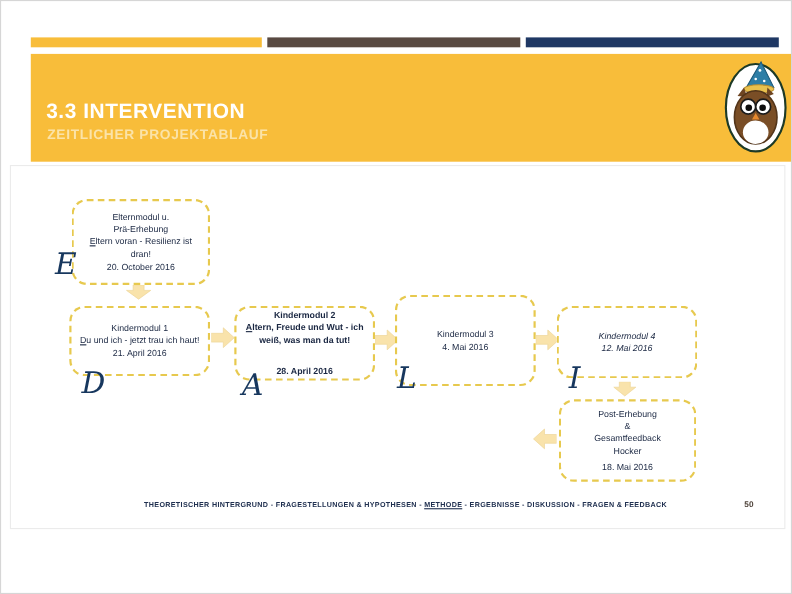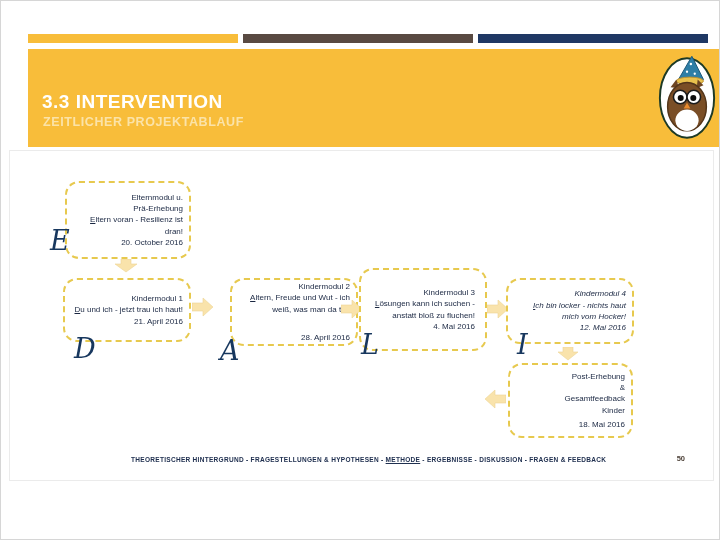--- a/index.html
+++ b/index.html
@@ -33,21 +33,21 @@
   #content-frame {
     position:absolute; left:8px; top:149px; width:703px; height:329px;
     border:1px solid #ebebeb;
   }
 
   .box {
     position:absolute; background:#ffffff;
     border:2px dashed #E7C94E; border-radius:14px;
     box-sizing:border-box;
     display:flex; flex-direction:column; justify-content:center; align-items:center;
-    text-align:right; font-size:8px; line-height:1.42; color:#1A2742;
+    text-align:center; font-size:8px; line-height:1.42; color:#1A2742;
     padding:3px 6px;
   }
   .box .line { width:100%; }
   .ul { text-decoration:underline; }
   .gap14 { height:14px; }
   .mt5 { margin-top:17px; }
   .mt3 { margin-top:3px; }
 
   .letter {
     position:absolute;
@@ -123,64 +123,62 @@
     <div class="line">21. April 2016</div>
   </div>
   <div class="letter" style="left:73px; top:334px;">D</div>
 
   <div class="arrow" style="left:191px; top:296px;">
     <svg width="22" height="20">
         <polygon points="0,6 11,6 11,1 21,10 11,19 11,14 0,14"></polygon>
       </svg>
   </div>
 
-  <div class="box" style="left:229px; top:277px; width:128px; height:68px;">
+  <div class="box" style="left:212px; top:277px; width:128px; height:68px;font-weight:bold;">
     <div class="line">Kindermodul 2</div>
     <div class="line"><span class="ul">A</span><span>ltern, Freude und Wut - ich weiß, was man da tut!</span></div>
     <div class="line mt5">28. April 2016</div>
   </div>
   <div class="letter" style="left:219px; top:336px;">A</div>
 
   <div class="arrow" style="left:340px; top:298px;">
     <svg width="22" height="20">
         <polygon points="0,6 11,6 11,1 21,10 11,19 11,14 0,14"></polygon>
       </svg>
   </div>
 
   <div class="box" style="left:358px; top:267px; width:128px; height:83px; padding:3px 10px;">
     <div class="line">Kindermodul 3</div>
-    <div class="line"><span class="ul">L</span><span>ösungen kann ich suchen - anstatt bloß zu fluchen!</span></div>
     <div class="line">4. Mai 2016</div>
   </div>
   <div class="letter" style="left:360px; top:330px;">L</div>
 
   <div class="arrow" style="left:486px; top:298px;">
     <svg width="22" height="20">
         <polygon points="0,6 11,6 11,1 21,10 11,19 11,14 0,14"></polygon>
       </svg>
   </div>
 
   <div class="box" style="left:505px; top:277px; width:128px; height:66px;font-style:italic;">
     <div class="line">Kindermodul 4</div>
-    <div class="line"><span class="ul">I</span><span>ch bin locker - nichts haut mich vom Hocker!</span></div>
     <div class="line">12. Mai 2016</div>
   </div>
   <div class="letter" style="left:516px; top:330px;">I</div>
 
   <div class="arrow" style="left:556px; top:346px;">
     <svg width="22" height="14">
         <polygon points="6,0 16,0 16,5 21,5 11,13 1,5 6,5"></polygon>
       </svg>
   </div>
 
   <div class="box" style="left:507px; top:362px; width:125px; height:75px;">
     <div class="line">Post-Erhebung</div>
     <div class="line">&amp;</div>
     <div class="line">Gesamtfeedback</div>
-    <div class="line">Kinder</div>
+    <div class="line">Hocker</div>
     <div class="line mt3">18. Mai 2016</div>
   </div>
 
   <div class="arrow" style="left:483px; top:388px;">
     <svg width="22" height="20">
         <polygon points="22,6 11,6 11,1 1,10 11,19 11,14 22,14"></polygon>
       </svg>
   </div>
 
 

